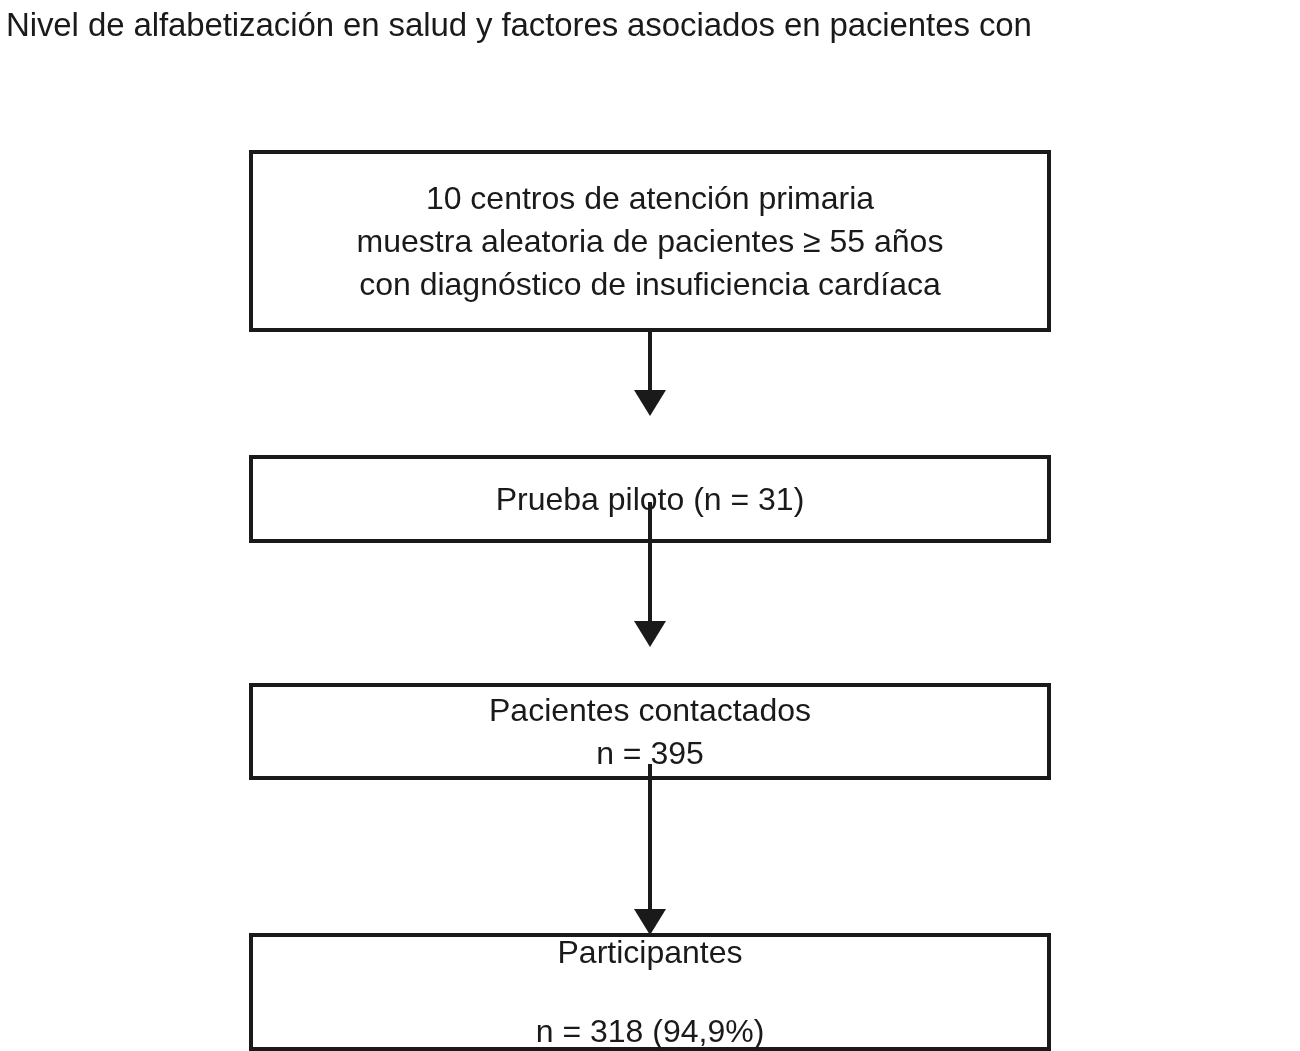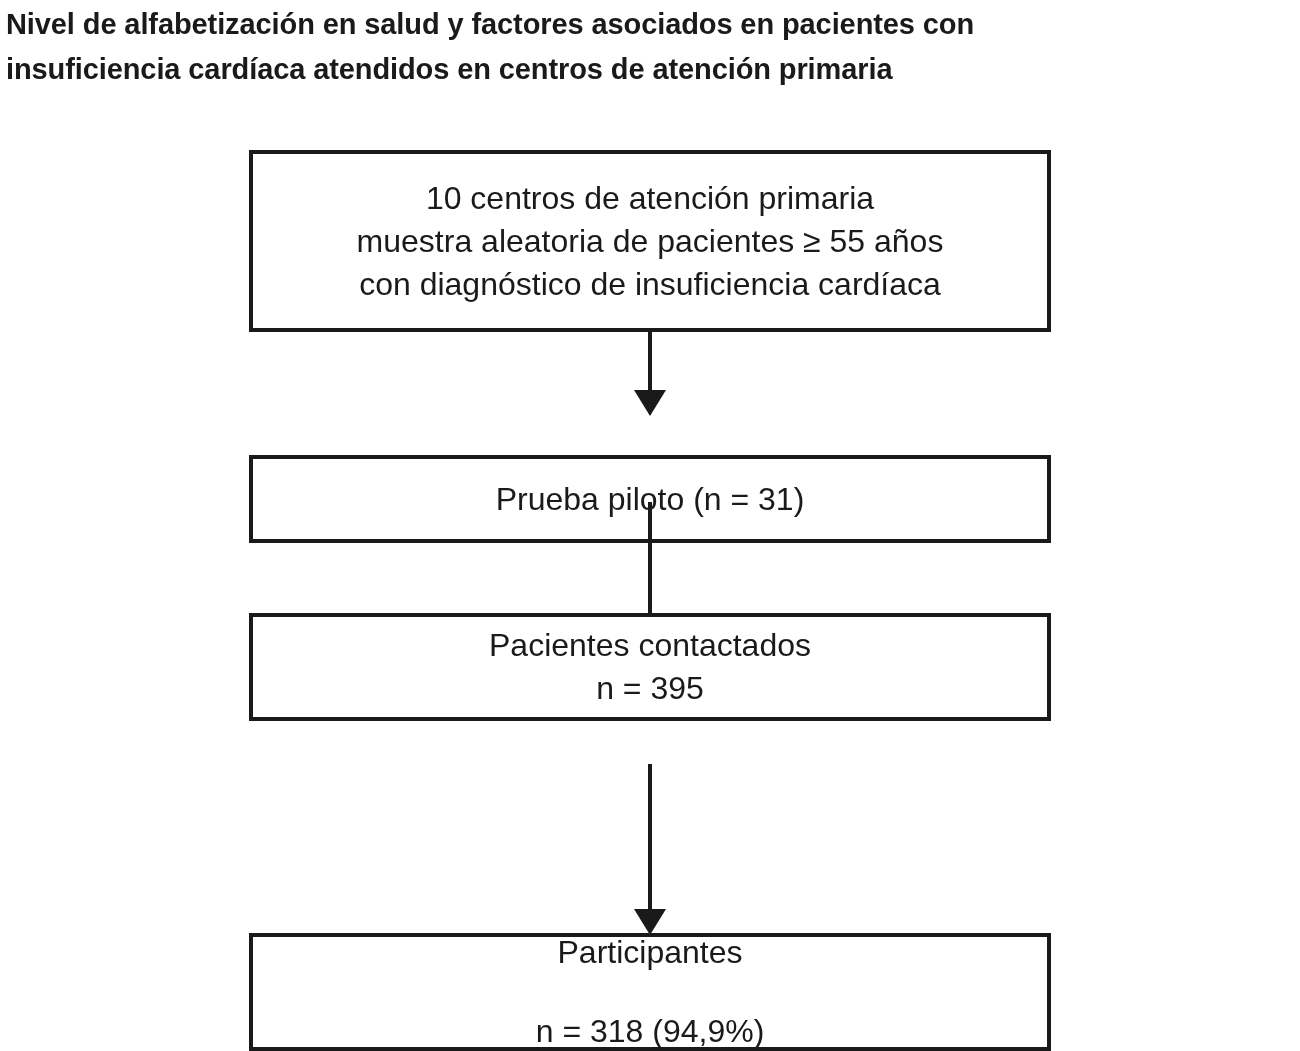--- a/index.html
+++ b/index.html
@@ -18,25 +18,25 @@
     overflow: hidden;
     background: #ffffff;
   }
 
   
   .figure-title {
     position: absolute;
     left: 6px;
     top: 2px;
     width: 1290px;
-    font-size: 29px;
+    font-size: 33px;
     line-height: 45px;
     letter-spacing: -0.1px;
     color: #1a1a1a;
-    font-weight: 700;
+    font-weight: 400;
   }
   .figure-title .tline { display: block; white-space: nowrap; }
 
   
   .flow-box {
     position: absolute;
     left: 249px;
     width: 802px;
     box-sizing: border-box;
     border: 4px solid #1a1a1a;
@@ -50,21 +50,21 @@
   .flow-box .bline {
     display: block;
     font-size: 32px;
     line-height: 43px;
     color: #1a1a1a;
     white-space: nowrap;
   }
 
   #box-1 { top: 150px;  height: 182px; }
   #box-2 { top: 414px;  height: 88px; margin-top: 41px;  }
-  #box-3 { top: 613px;  height: 108px; }
+  #box-3 { top: 683px;  height: 97px; }
   #box-4 { top: 933px;  height: 118px; gap: 36px; }
 
   
   .connector {
     position: absolute;
     left: 646px;
     width: 8px;
   }
   .connector .stem {
     position: absolute;
@@ -95,21 +95,20 @@
   #arrow-3 .stem { height: 146px; }
   #arrow-3 .head { top: 145px; }
 </style>
 </head>
 <body>
 
 <div id="page">
 
   <div class="figure-title">
     <span class="tline">Nivel de alfabetización en salud y factores asociados en pacientes con</span>
-    <span class="tline">insuficiencia cardíaca atendidos en centros de atención primaria</span>
   </div>
 
   <div class="flow-box" id="box-1">
     <span class="bline">10 centros de atención primaria</span>
     <span class="bline">muestra aleatoria de pacientes ≥ 55 años</span>
     <span class="bline">con diagnóstico de insuficiencia cardíaca</span>
   </div>
 
   <div class="connector" id="arrow-1">
     <div class="stem"></div>

